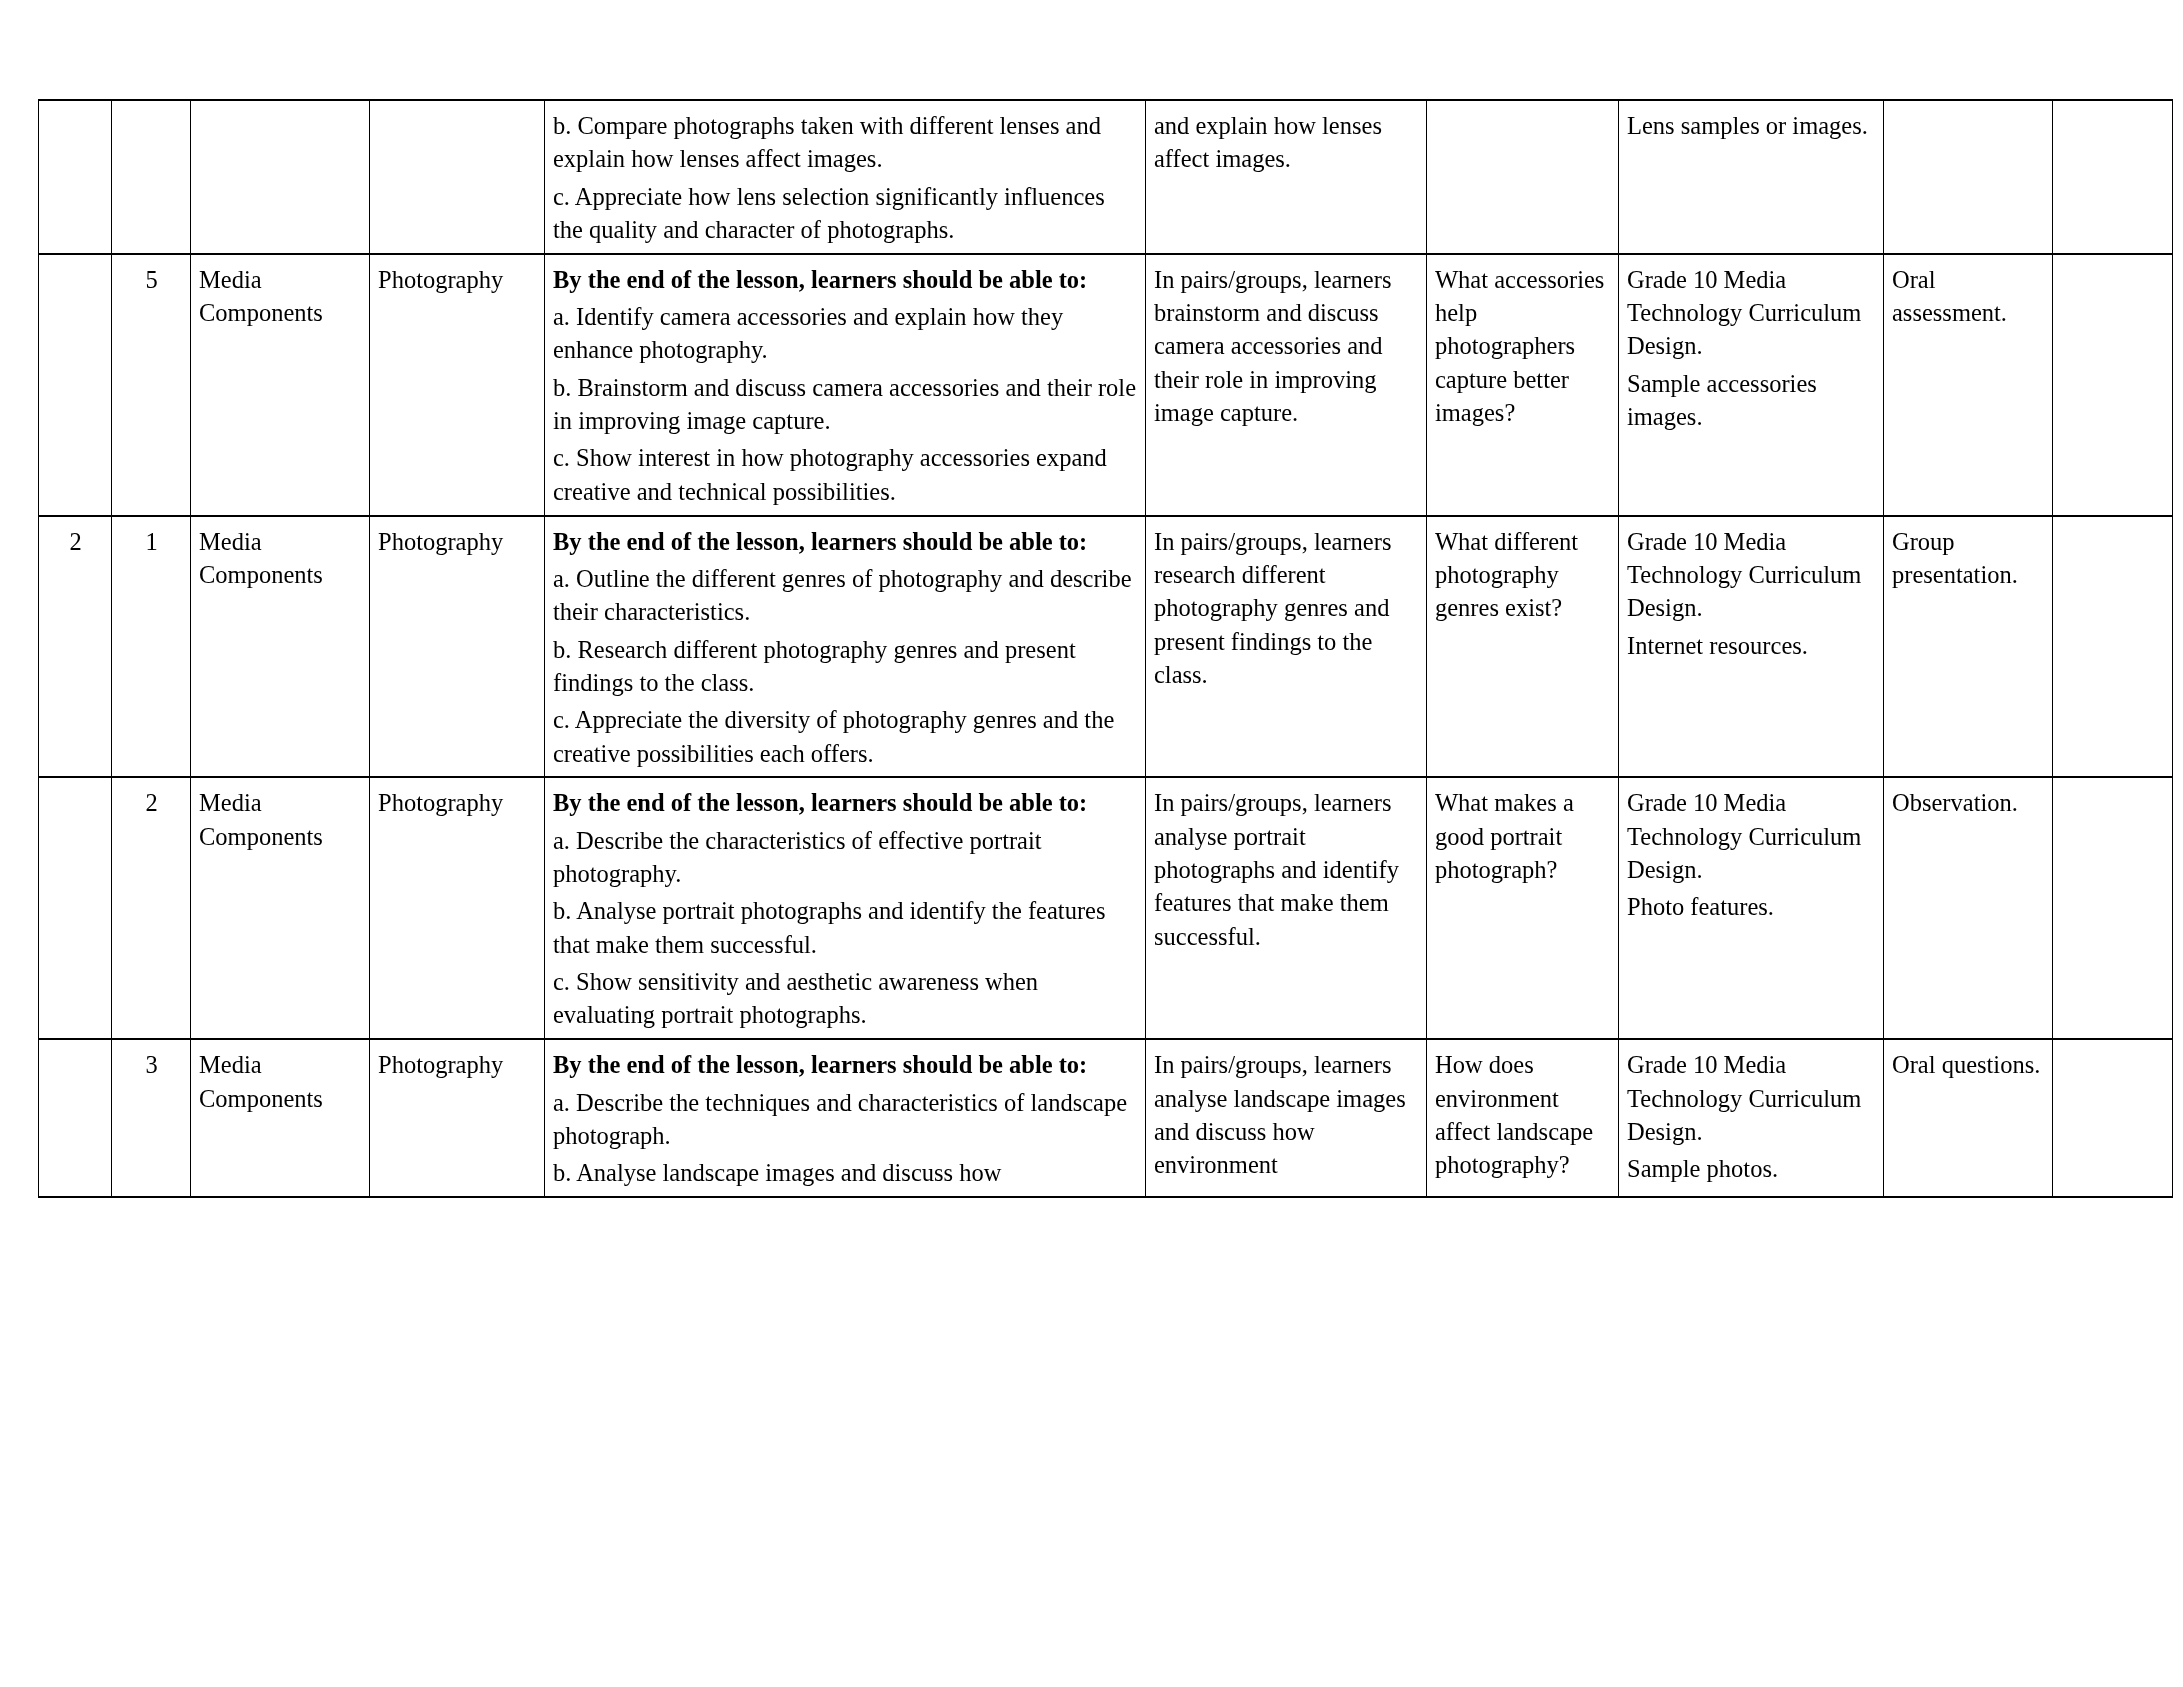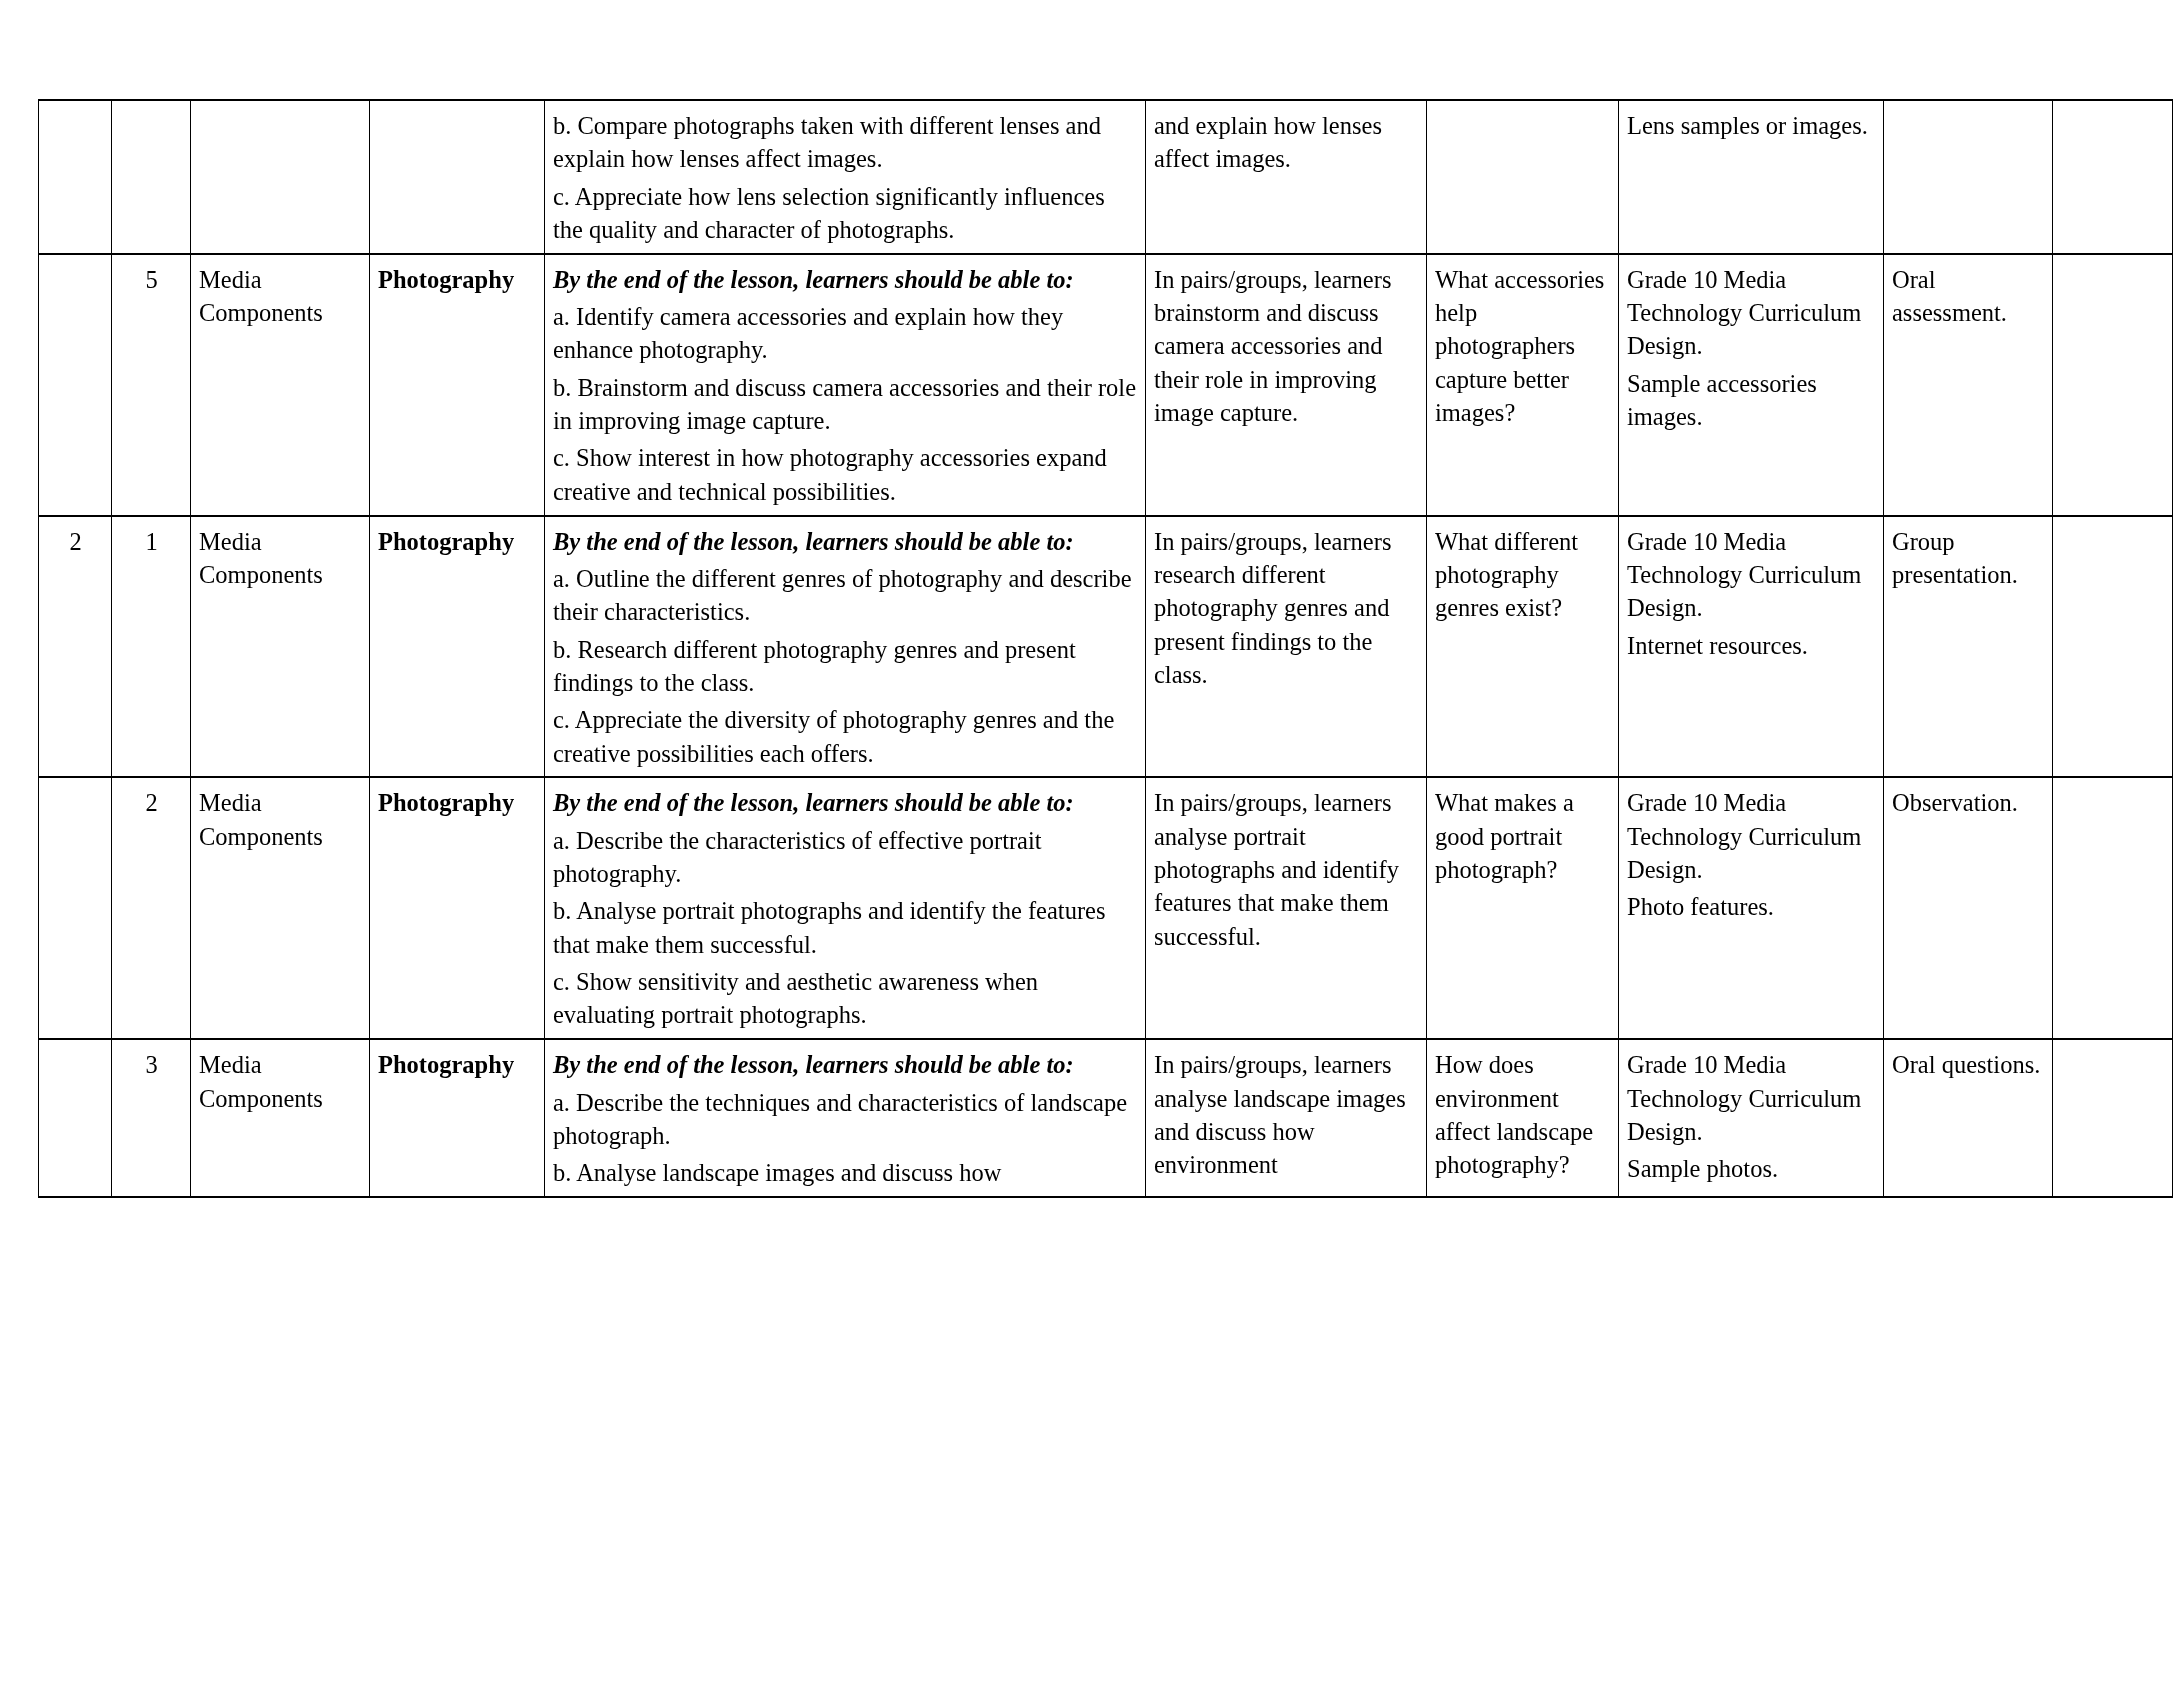--- a/index.html
+++ b/index.html
@@ -59,27 +59,27 @@
   col.c-lesson  { width: 79px; }
   col.c-strand  { width: 179px; }
   col.c-subs    { width: 175px; }
   col.c-outcome { width: 601px; }
   col.c-experience { width: 281px; }
   col.c-inquiry { width: 192px; }
   col.c-resources { width: 265px; }
   col.c-assess  { width: 169px; }
   col.c-refl    { width: 120px; }
   .bold { font-weight: normal; }
-  .bi { font-weight: bold; font-style: italic; }
+  .bi { font-weight: bold; }
   .p { margin: 0 0 4px 0; }
   .p.tight { margin-bottom: 0; }
   .mid { vertical-align: middle; }
 
   .strand-cell { padding-right: 2.6px; margin-left: 32px; }
-  .subs-cell { padding-left: 9.3px; font-weight: bold; }
+  .subs-cell { padding-left: 9.3px; }
 
   td.num {
     text-align: center;
     font-size: 24.5px;
   }
 </style>
 </head>
 <body>
 
 <div class="page">

